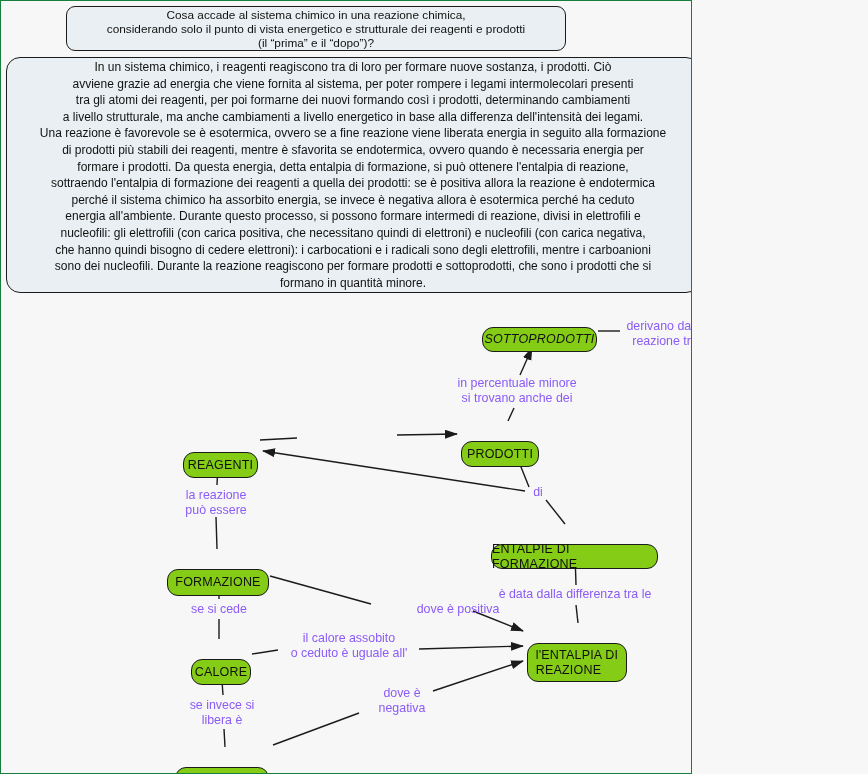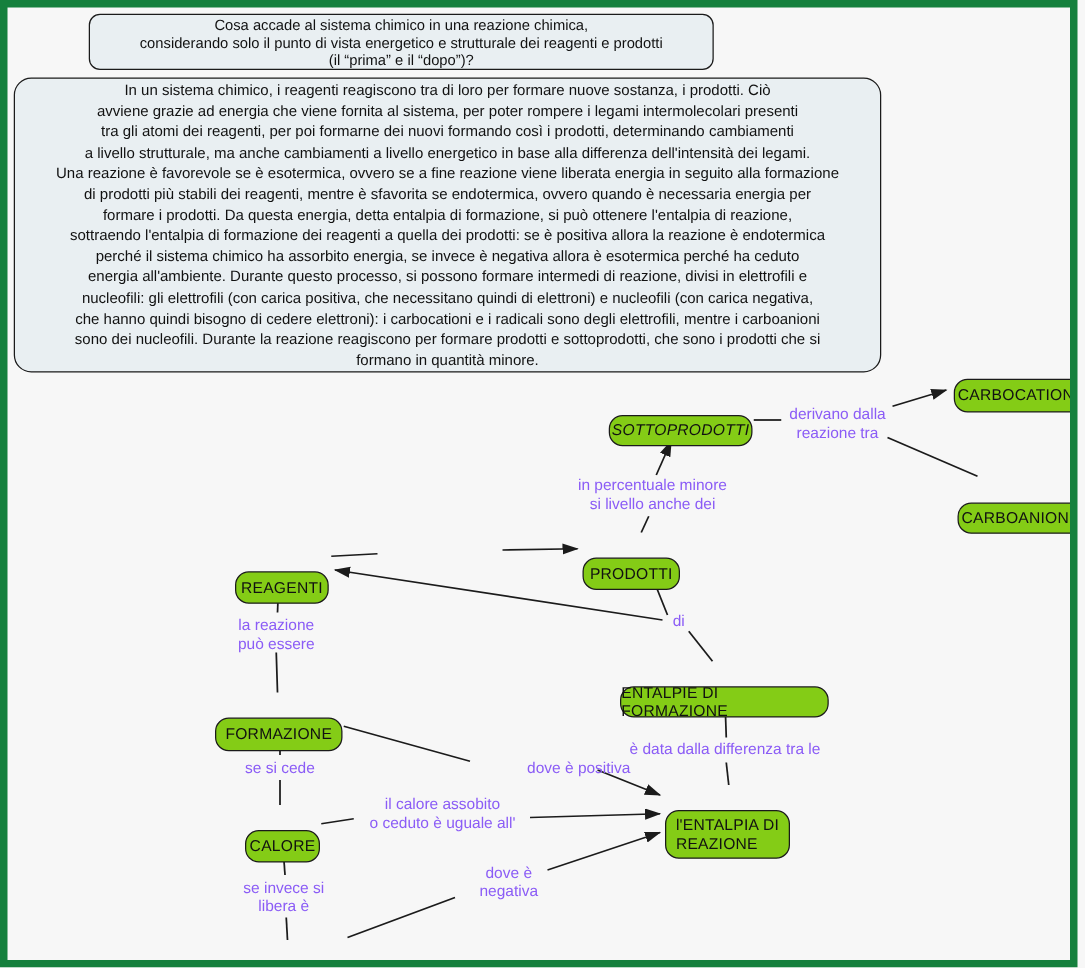--- a/index.html
+++ b/index.html
@@ -1,18 +1,18 @@
 <!DOCTYPE html>
 <html><head>
 <meta charset="utf-8">
 <style>
   html,body{margin:0;padding:0;background:#f7f7f7;}
   .stage{
-    position:relative;width:862px;height:774px;overflow:hidden;
-    background:#f7f7f7;box-sizing:border-box;border:6px solid #15803d;
+    position:relative;width:692px;height:774px;overflow:hidden;
+    background:#f7f7f7;box-sizing:border-box;border:1px solid #15803d;
     font-family:"Liberation Sans","DejaVu Sans",sans-serif;color:#111;
   }
   svg.edges{position:absolute;left:0;top:0;width:868px;height:774px;}
   svg.edges line{stroke:#1b1b1b;stroke-width:1.4;}
   .box{
     position:absolute;box-sizing:border-box;
     background:#e9eff2;border:1.5px solid #1b1b1b;border-radius:12px;
     text-align:center;white-space:pre-line;
   }
   .box.question{left:65px;top:5px;width:500px;height:45px;font-size:11.8px;line-height:13.9px;padding-top:2px;border-radius:9px;}
@@ -114,21 +114,21 @@
   <div class="node" id="n-entalpie">ENTALPIE DI FORMAZIONE</div>
   <div class="node" id="n-endotermica">FORMAZIONE</div>
   <div class="node" id="n-calore">CALORE</div>
   <div class="node" id="n-entalpia">l'ENTALPIA DI
 REAZIONE</div>
   <div class="node" id="n-esotermica">ESOTERMICA</div>
 
   <div class="edge-label" id="l-derivano">derivano dalla
 reazione tra</div>
   <div class="edge-label" id="l-percentuale">in percentuale minore
-si livello anche dei</div>
+si trovano anche dei</div>
   <div class="edge-label" id="l-la-reazione">la reazione
 può essere</div>
   <div class="edge-label" id="l-di">di</div>
   <div class="edge-label" id="l-se-si-cede">se si cede</div>
   <div class="edge-label" id="l-dove-positiva">dove è positiva</div>
   <div class="edge-label" id="l-differenza">è data dalla differenza tra le</div>
   <div class="edge-label" id="l-calore-uguale">il calore assobito
 o ceduto è uguale all'</div>
   <div class="edge-label" id="l-se-invece">se invece si
 libera è</div>

